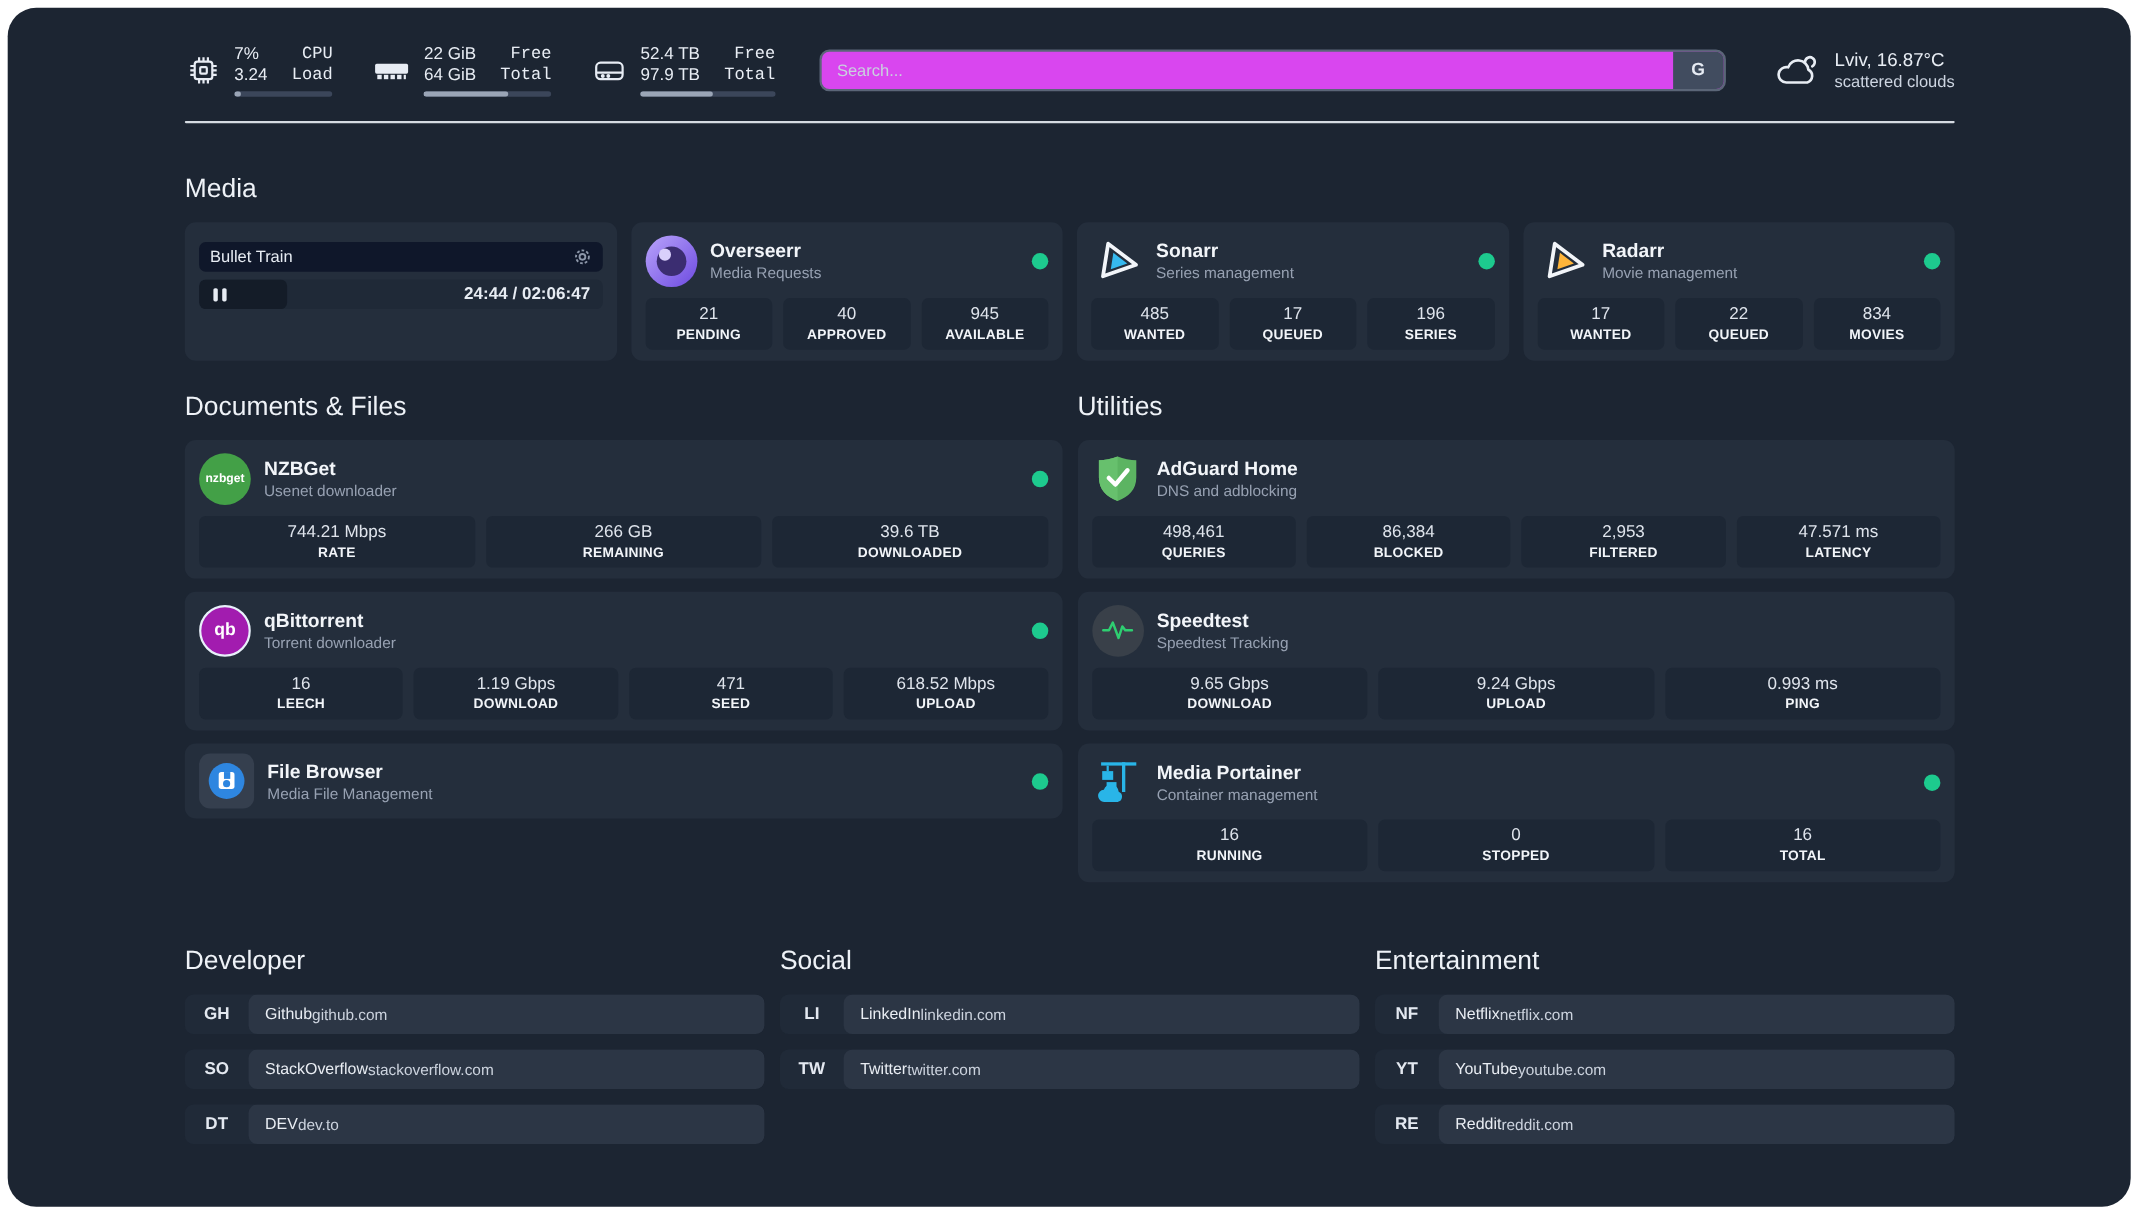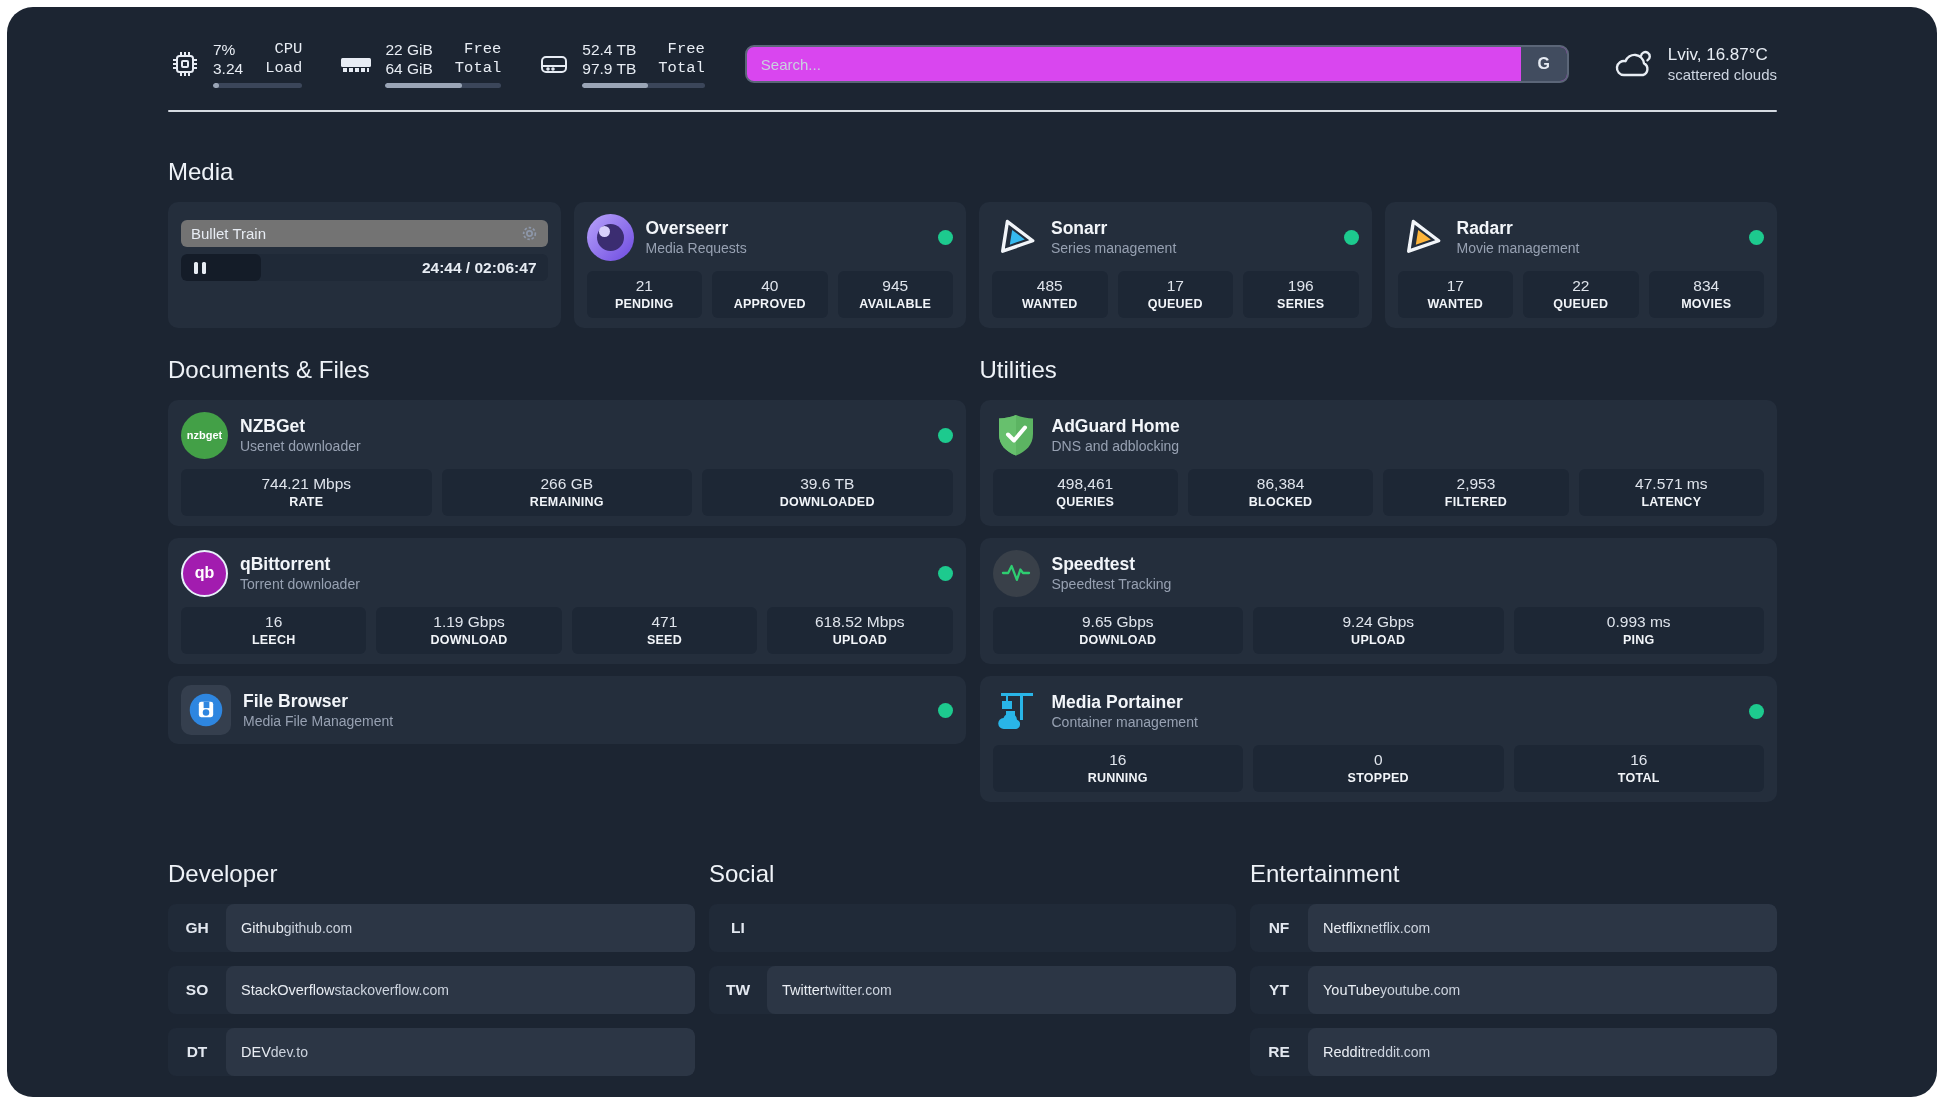--- a/index.html
+++ b/index.html
@@ -46,21 +46,21 @@
   .sub{font-size:14px;color:#97a1b2;line-height:17px;}
   .dot{width:15px;height:15px;border-radius:50%;background:#1dca8e;margin-left:auto;flex:0 0 auto;}
   .stats{display:grid;grid-auto-flow:column;grid-auto-columns:1fr;gap:10px;margin-top:9px;}
   .stat{background:#1d2735;border-radius:6px;height:47px;display:flex;flex-direction:column;
     align-items:center;justify-content:center;gap:2px;}
   .stat .v{font-size:15.5px;color:#dfe4ec;line-height:18px;}
   .stat .l{font-size:12.5px;font-weight:700;color:#f2f5f9;letter-spacing:.02em;line-height:15px;}
   .card.short{padding:9px 13px;}
 
   
-  .player-row{background:#737373;border-radius:6px;height:27px;display:flex;align-items:center;
+  .player-row{background:#0f172a;border-radius:6px;height:27px;display:flex;align-items:center;
     padding:0 10px;margin-top:8px;}
   .player-title-text{font-size:15px;color:#e7ecf3;}
   .gear{margin-left:auto;display:flex;cursor:pointer;}
   .player-progress{background:#1f2937;border-radius:6px;height:27px;display:flex;align-items:center;
     justify-content:space-between;margin-top:7px;overflow:hidden;}
   .pause-pill{width:80px;height:27px;background:#141c28;border-radius:6px;display:flex;
     align-items:center;justify-content:flex-start;padding-left:13px;gap:4px;box-sizing:border-box;cursor:pointer;}
   .pause-pill span{width:4px;height:12px;background:#e7ecf3;border-radius:1.5px;display:block;}
   .ptime{font-size:15.5px;font-weight:600;color:#e7ecf3;padding-right:11px;}
 
@@ -72,21 +72,21 @@
   .overseerr-logo{background:linear-gradient(135deg,#b9a4fb,#6d4ae0);position:relative;overflow:hidden;}
   .overseerr-inner{width:27px;height:27px;border-radius:50%;background:#3b2d71;position:relative;}
   .overseerr-glint{position:absolute;width:11px;height:11px;border-radius:50%;background:#d9d0fb;left:2px;top:2px;}
   .speedtest-logo{background:#394049;}
   .fb-tile{width:50px;height:50px;border-radius:10px;background:#353f4e;display:flex;
     align-items:center;justify-content:center;}
   .tilt{transform:rotate(9deg);}
 
   
   .bottom{display:grid;grid-template-columns:1fr 1fr 1fr;gap:14px;margin-top:58px;}
-  .linkrow{display:flex;align-items:stretch;height:48px;background:#202a38;border-radius:8px;
+  .linkrow{display:flex;align-items:stretch;height:36px;background:#202a38;border-radius:8px;
     margin-bottom:14px;overflow:hidden;}
   .abbr{width:58px;display:flex;align-items:center;justify-content:center;font-size:15.5px;
     font-weight:600;color:#e3e8f0;}
   .pill{flex:1;background:#2c3645;border-radius:8px;display:flex;align-items:center;
     justify-content:flex-start;padding:0 15px;cursor:pointer;}
   .pill .ln{font-size:14.5px;color:#e9edf3;}
   .pill .lu{font-size:14px;color:#ccd3de;}
 </style>
 </head>
 <body>
@@ -516,20 +516,24 @@
           <span class="ln">DEV</span>
           <span class="lu">dev.to</span>
         </div>
       </div>
     </div>
 
     <div>
       <h2 class="section-title">Social</h2>
       <div class="linkrow">
         <span class="abbr">LI</span>
+        <div class="pill">
+          <span class="ln">LinkedIn</span>
+          <span class="lu">linkedin.com</span>
+        </div>
       </div>
       <div class="linkrow">
         <span class="abbr">TW</span>
         <div class="pill">
           <span class="ln">Twitter</span>
           <span class="lu">twitter.com</span>
         </div>
       </div>
     </div>
 

